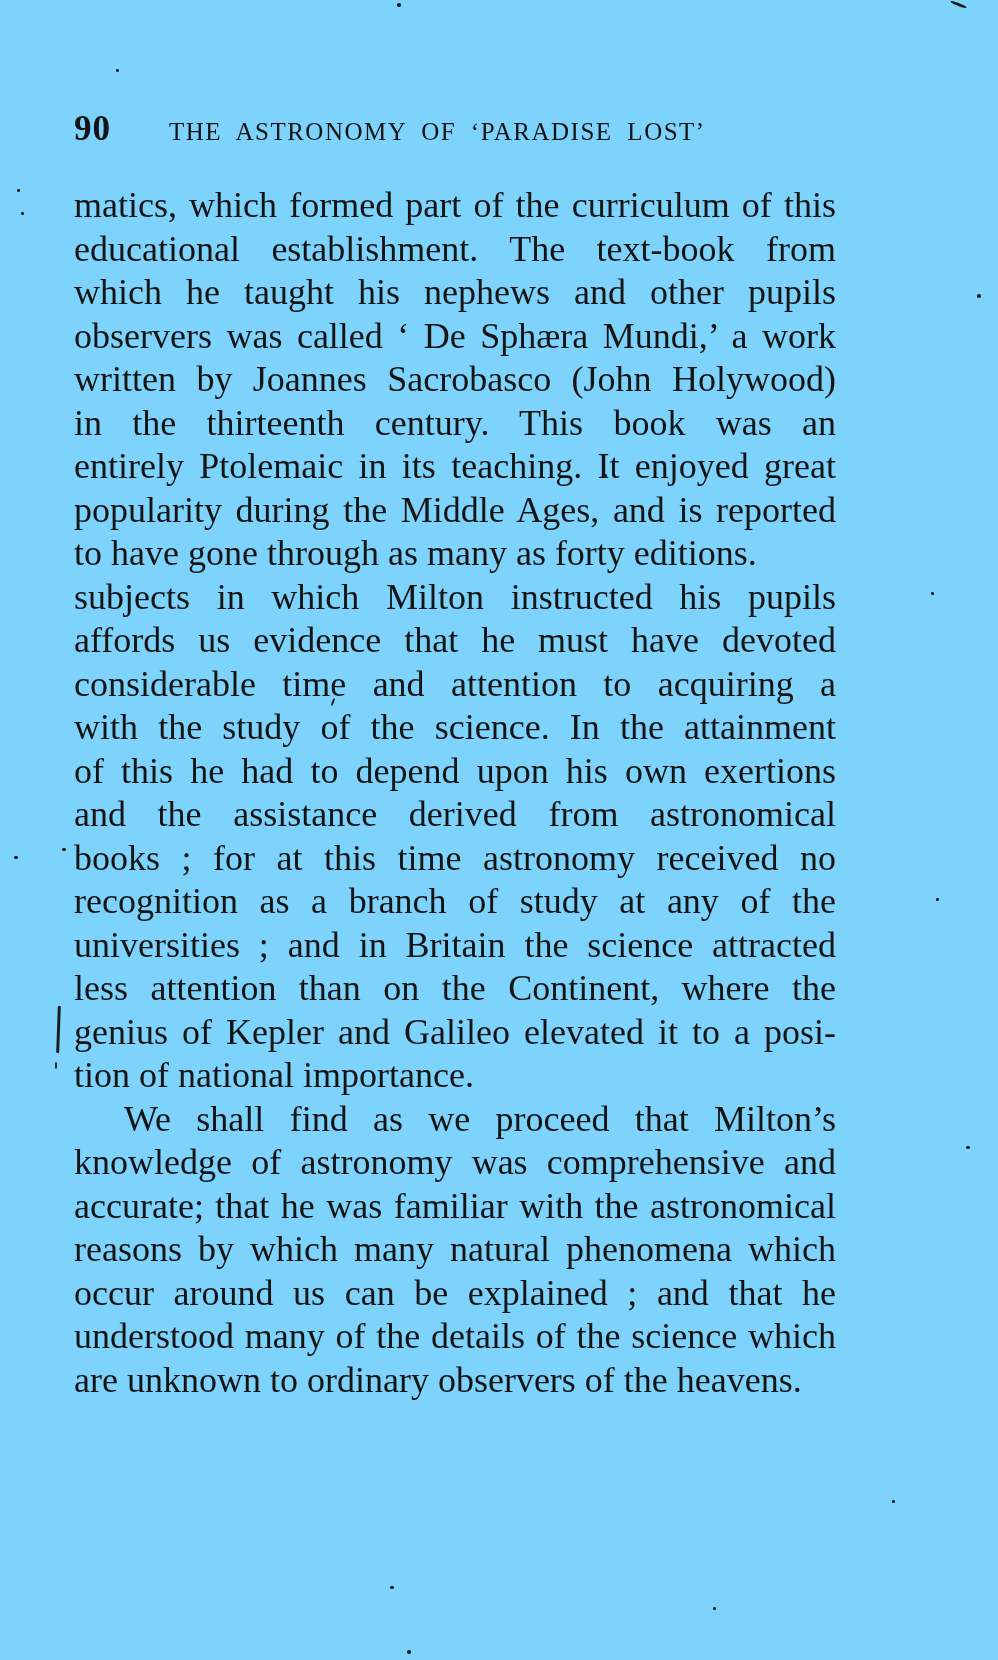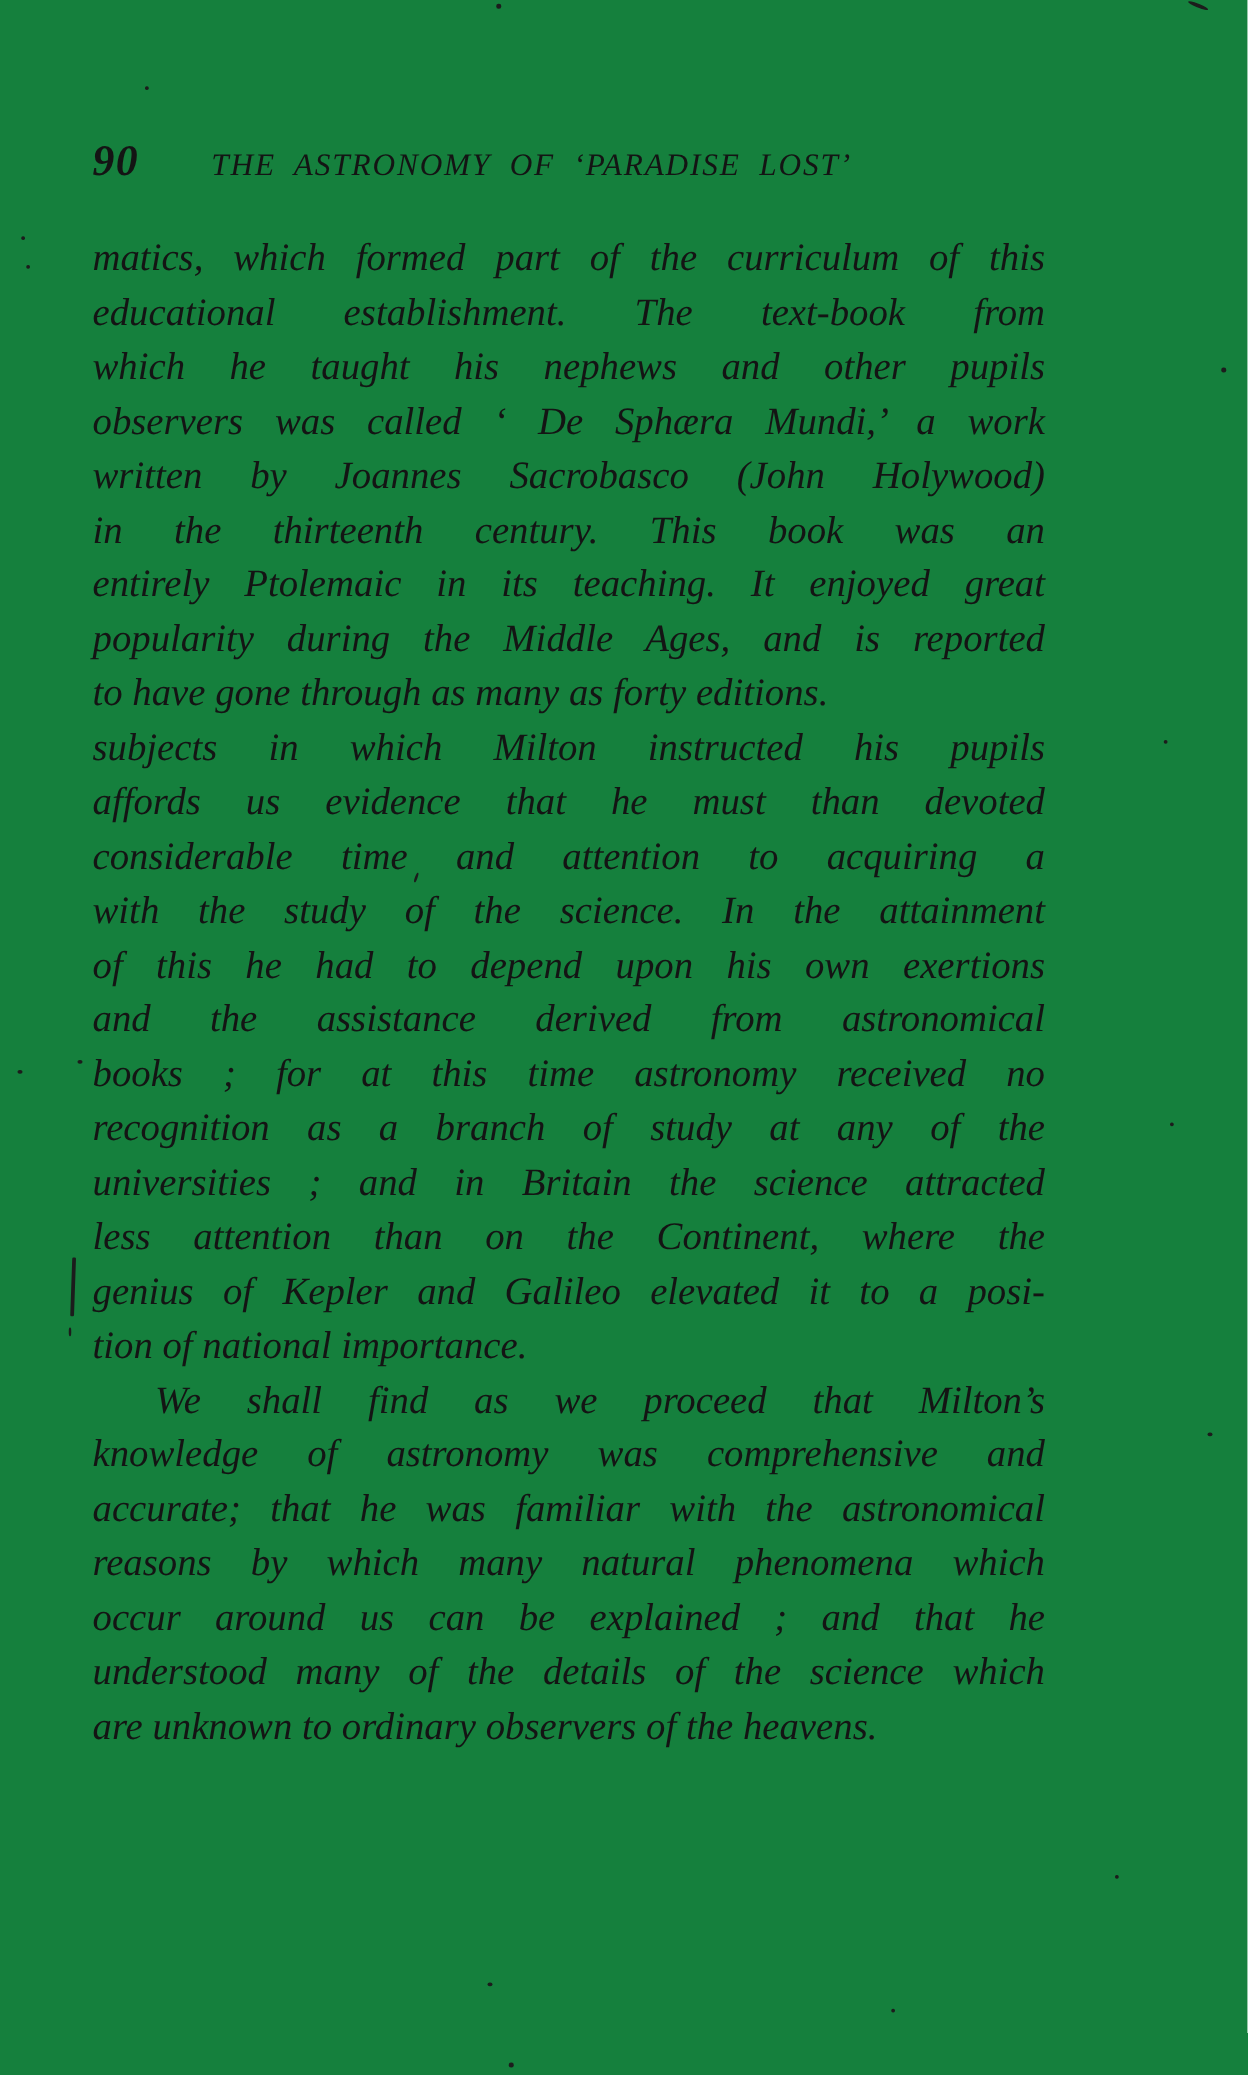--- a/index.html
+++ b/index.html
@@ -4,25 +4,24 @@
 <style>
   html, body {
     margin: 0;
     padding: 0;
     background: #ffffff;
   }
   .page {
     position: relative;
     width: 998px;
     height: 1660px;
-    background: #15803d;
+    background: #7dd3fc;
     overflow: hidden;
     font-family: "Liberation Serif", "DejaVu Serif", serif;
     color: #141414;
-    font-style: italic;
   }
   .header {
     position: absolute;
     top: 109px;
     left: 74px;
     white-space: nowrap;
   }
   .page-number {
     display: inline-block;
     font-size: 35px;
@@ -38,21 +37,21 @@
     margin-left: 58px;
     vertical-align: baseline;
   }
   .body-text {
     position: absolute;
     top: 184px;
     left: 74px;
     width: 762px;
   }
   .line {
-    font-size: 31px;
+    font-size: 36px;
     line-height: 43.5px;
     text-align: justify;
     text-align-last: justify;
   }
   .line.last {
     text-align-last: left;
   }
   .line.indent {
     text-indent: 50px;
   }
@@ -80,21 +79,21 @@
       <div class="line">matics, which formed part of the curriculum of this</div>
       <div class="line">educational establishment. The text-book from</div>
       <div class="line">which he taught his nephews and other pupils</div>
       <div class="line">observers was called ‘ De Sphæra Mundi,’ a work</div>
       <div class="line">written by Joannes Sacrobasco (John Holywood)</div>
       <div class="line">in the thirteenth century. This book was an</div>
       <div class="line">entirely Ptolemaic in its teaching. It enjoyed great</div>
       <div class="line">popularity during the Middle Ages, and is reported</div>
       <div class="line last">to have gone through as many as forty editions.</div>
       <div class="line">subjects in which Milton instructed his pupils</div>
-      <div class="line">affords us evidence that he must than devoted</div>
+      <div class="line">affords us evidence that he must have devoted</div>
       <div class="line">considerable time and attention to acquiring a</div>
       <div class="line">with the study of the science. In the attainment</div>
       <div class="line">of this he had to depend upon his own exertions</div>
       <div class="line">and the assistance derived from astronomical</div>
       <div class="line">books ; for at this time astronomy received no</div>
       <div class="line">recognition as a branch of study at any of the</div>
       <div class="line">universities ; and in Britain the science attracted</div>
       <div class="line">less attention than on the Continent, where the</div>
       <div class="line">genius of Kepler and Galileo elevated it to a posi-</div>
       <div class="line last">tion of national importance.</div>

